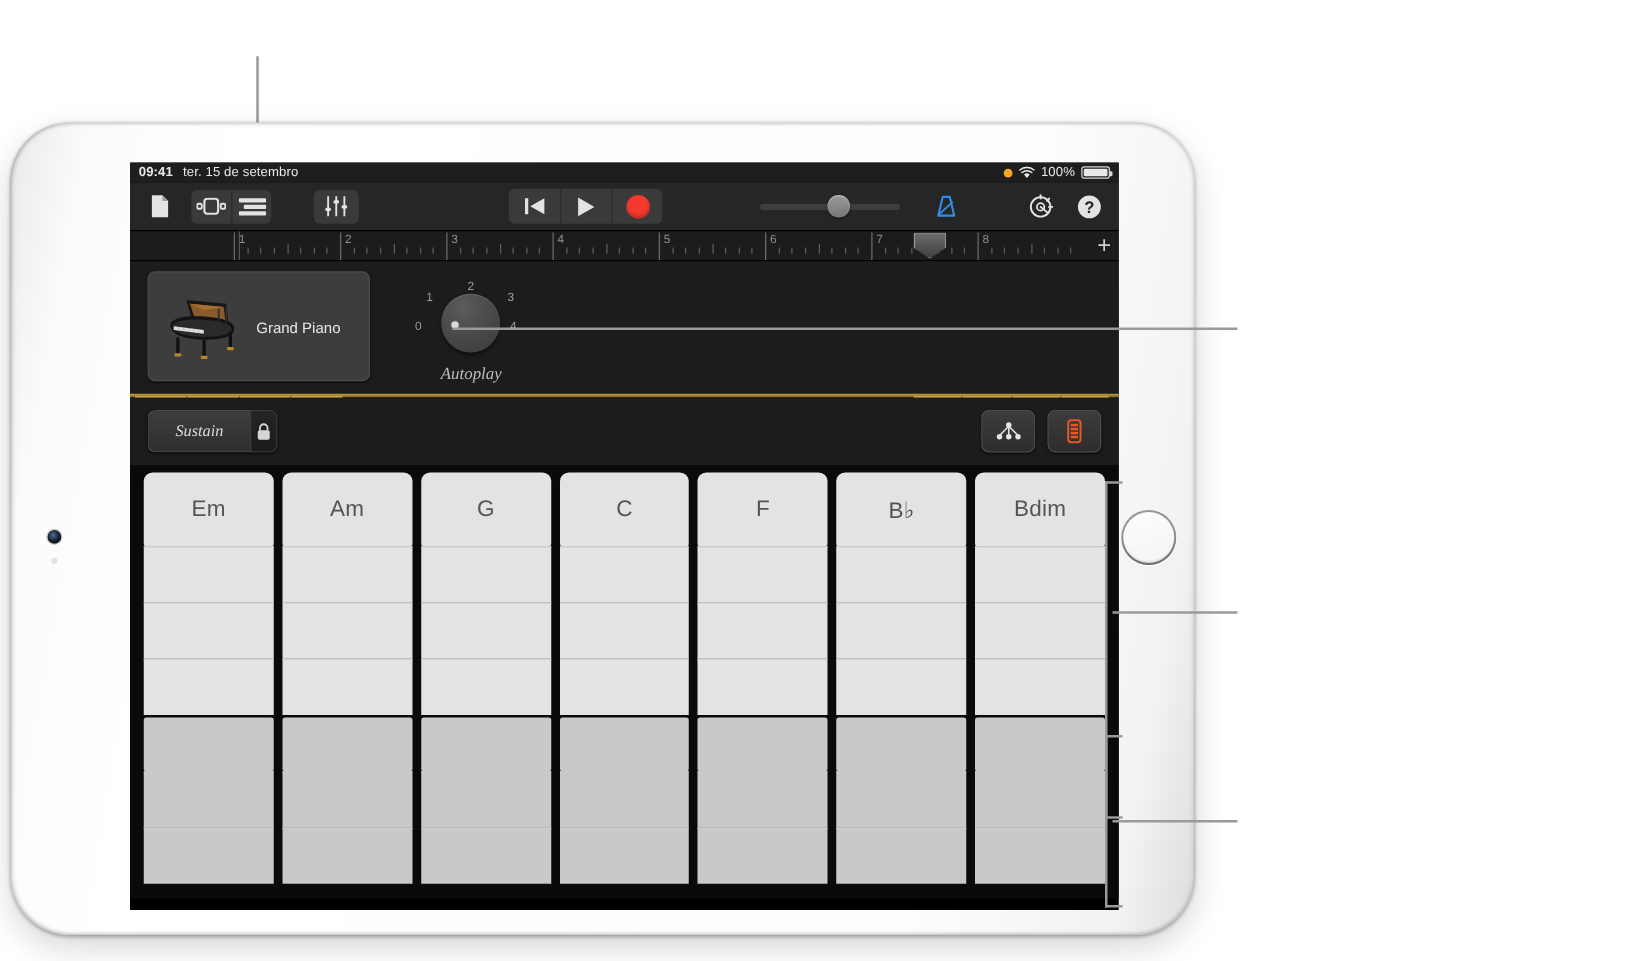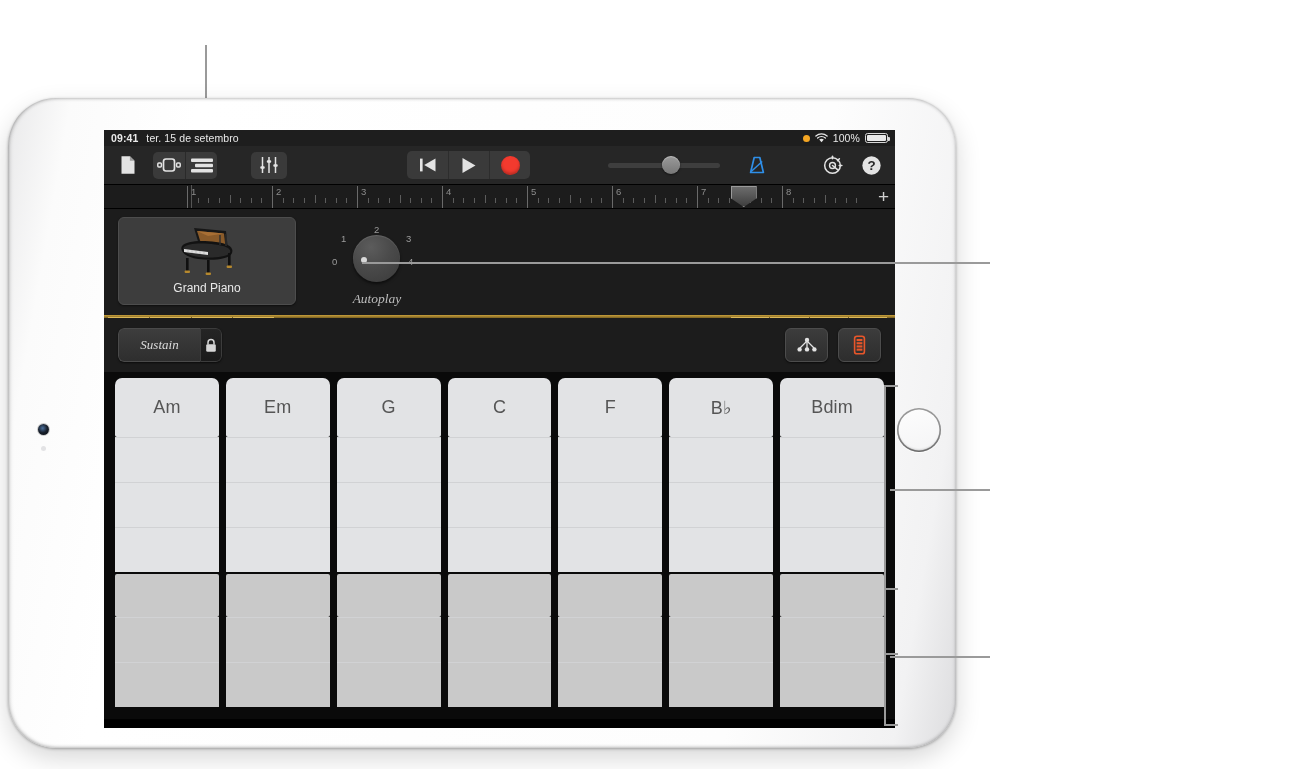--- a/index.html
+++ b/index.html
@@ -121,21 +121,21 @@
     background: linear-gradient(180deg,#6c6c6c,#3f3f3f);
     clip-path: polygon(0 0, 100% 0, 100% 58%, 50% 100%, 0 58%);
     border: 1px solid #9a9a9a;
   }
 
   
   .track-area { height: 106px; background:#1c1c1c; position:relative; display:flex; }
   .inst-card {
     margin: 8px 0 0 14px; width: 178px; height: 88px; background:#3d3d3d;
     border-radius: 6px; border:1px solid #4d4d4d;
-    display:flex; flex-direction:column; align-items:center; justify-content:flex-start;
+    display:flex; flex-direction:row; align-items:center; justify-content:flex-start;
     box-shadow: 0 1px 2px rgba(0,0,0,.5);
   }
   .inst-img { margin-top:4px; width: 86px; height: 58px; position:relative; }
   .inst-label { color:#e8e8e8; font-size:12px; margin-top:1px; }
   .knob-zone { position:relative; margin-left: 36px; margin-top: 14px; width: 130px; }
   .knob {
     position:absolute; left: 21px; top: 12px; width: 47px; height: 47px; border-radius: 50%;
     background: radial-gradient(circle at 38% 26%, #5c5c5c 0%, #4a4a4a 45%, #3a3a3a 100%);
     box-shadow: 0 2px 3px rgba(0,0,0,.55), inset 0 1px 1px rgba(255,255,255,.12);
   }
@@ -509,32 +509,32 @@
               <rect x="4.6" y="13.6" width="5.8" height="2.1"></rect>
             </g>
           </svg>
         </div>
       </div>
     </div>
 
     <div class="chords" id="chord-strips">
         <div class="strip">
           <div class="cell light first" style="flex: 1.35 1 0%;">
-            <span class="chord-name">Am</span>
+            <span class="chord-name">Em</span>
           </div>
           <div class="cell light nogap" style="flex: 1 1 0%;"></div>
           <div class="cell light nogap" style="flex: 1 1 0%;"></div>
           <div class="cell light nogap" style="flex: 1 1 0%;"></div>
           <div class="cell dark" style="flex: 1 1 0%;"></div>
           <div class="cell dark nogap" style="flex: 1 1 0%;"></div>
           <div class="cell dark last nogap" style="flex: 1 1 0%;"></div>
         </div>
         <div class="strip">
           <div class="cell light first" style="flex: 1.35 1 0%;">
-            <span class="chord-name">Em</span>
+            <span class="chord-name">Am</span>
           </div>
           <div class="cell light nogap" style="flex: 1 1 0%;"></div>
           <div class="cell light nogap" style="flex: 1 1 0%;"></div>
           <div class="cell light nogap" style="flex: 1 1 0%;"></div>
           <div class="cell dark" style="flex: 1 1 0%;"></div>
           <div class="cell dark nogap" style="flex: 1 1 0%;"></div>
           <div class="cell dark last nogap" style="flex: 1 1 0%;"></div>
         </div>
         <div class="strip">
           <div class="cell light first" style="flex: 1.35 1 0%;">

